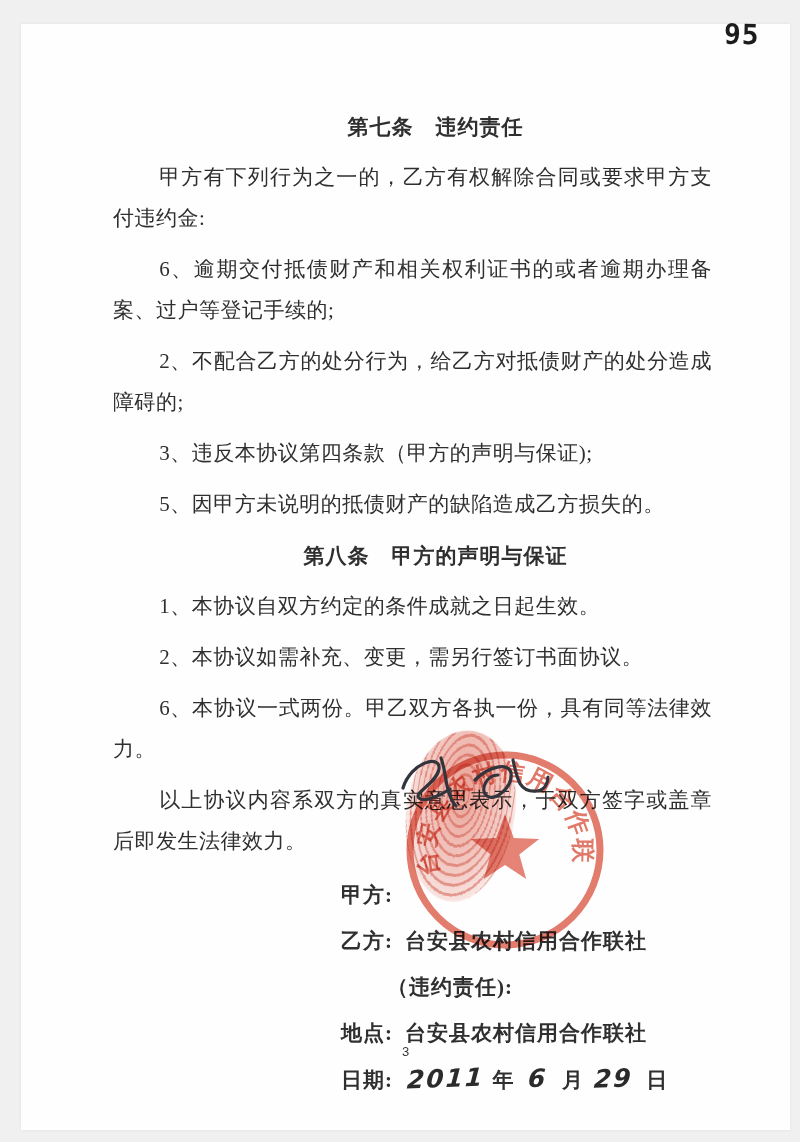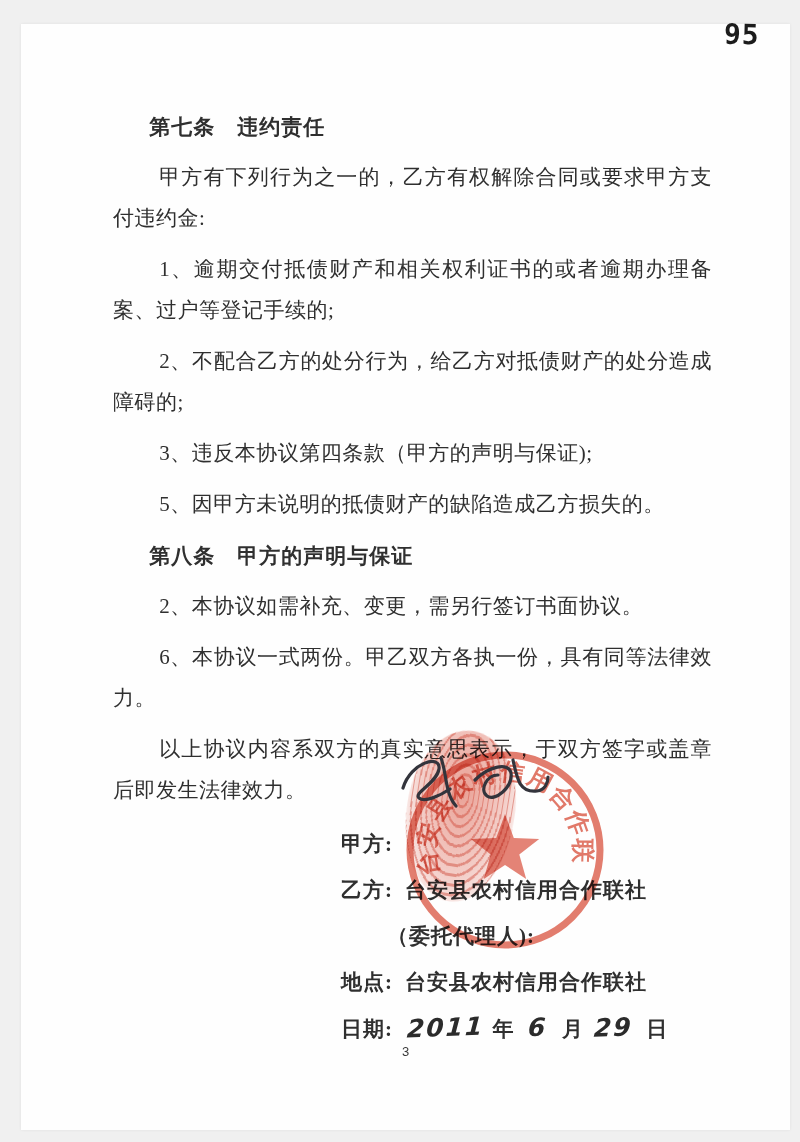--- a/index.html
+++ b/index.html
@@ -38,20 +38,21 @@
     margin: 10px;
     text-indent: 2.2em;
     text-align: justify;
   }
   .heading {
     margin: 0;
     text-indent: 2.2em;
     font-family: "Liberation Sans", "DejaVu Sans", sans-serif;
     font-weight: 700;
     letter-spacing: 1px;
+    text-align: center;
   }
   .closing { margin-top: 10px; }
   .sig-block {
     margin-top: 6px;
     margin-left: 238px;
     line-height: 46px;
     font-size: 21px;
     font-weight: bold;
   }
   .sig-row { white-space: nowrap; position: relative; }
@@ -112,38 +113,39 @@
 </head>
 <body>
 
 <div class="page">
 
   <div class="corner-num">95</div>
 
   <div class="content">
     <p class="heading">第七条　违约责任</p>
     <p class="para">甲方有下列行为之一的，乙方有权解除合同或要求甲方支付违约金:</p>
-    <p class="para">1、逾期交付抵债财产和相关权利证书的或者逾期办理备案、过户等登记手续的;</p>
+    <p class="para">6、逾期交付抵债财产和相关权利证书的或者逾期办理备案、过户等登记手续的;</p>
     <p class="para">2、不配合乙方的处分行为，给乙方对抵债财产的处分造成障碍的;</p>
     <p class="para">3、违反本协议第四条款（甲方的声明与保证);</p>
     <p class="para">5、因甲方未说明的抵债财产的缺陷造成乙方损失的。</p>
     <p class="heading">第八条　甲方的声明与保证</p>
+    <p class="para">1、本协议自双方约定的条件成就之日起生效。</p>
     <p class="para">2、本协议如需补充、变更，需另行签订书面协议。</p>
     <p class="para">6、本协议一式两份。甲乙双方各执一份，具有同等法律效力。</p>
     <p class="para closing">以上协议内容系双方的真实意思表示，于双方签字或盖章后即发生法律效力。</p>
 
     <div class="sig-block">
       <div class="sig-row">
         <span class="label">甲方:</span>
       </div>
       <div class="sig-row">
         <span class="label">乙方:</span><span class="value">台安县农村信用合作联社</span>
       </div>
       <div class="sig-row agent">
-        <span class="label">（委托代理人):</span>
+        <span class="label">（违约责任):</span>
       </div>
       <div class="sig-row">
         <span class="label">地点:</span><span class="value">台安县农村信用合作联社</span>
       </div>
       <div class="sig-row">
         <span class="label">日期:</span><span class="hw year">2011</span><span>年</span><span class="hw month">6</span><span>月</span><span class="hw day">29</span><span>日</span>
       </div>
     </div>
   </div>
 

